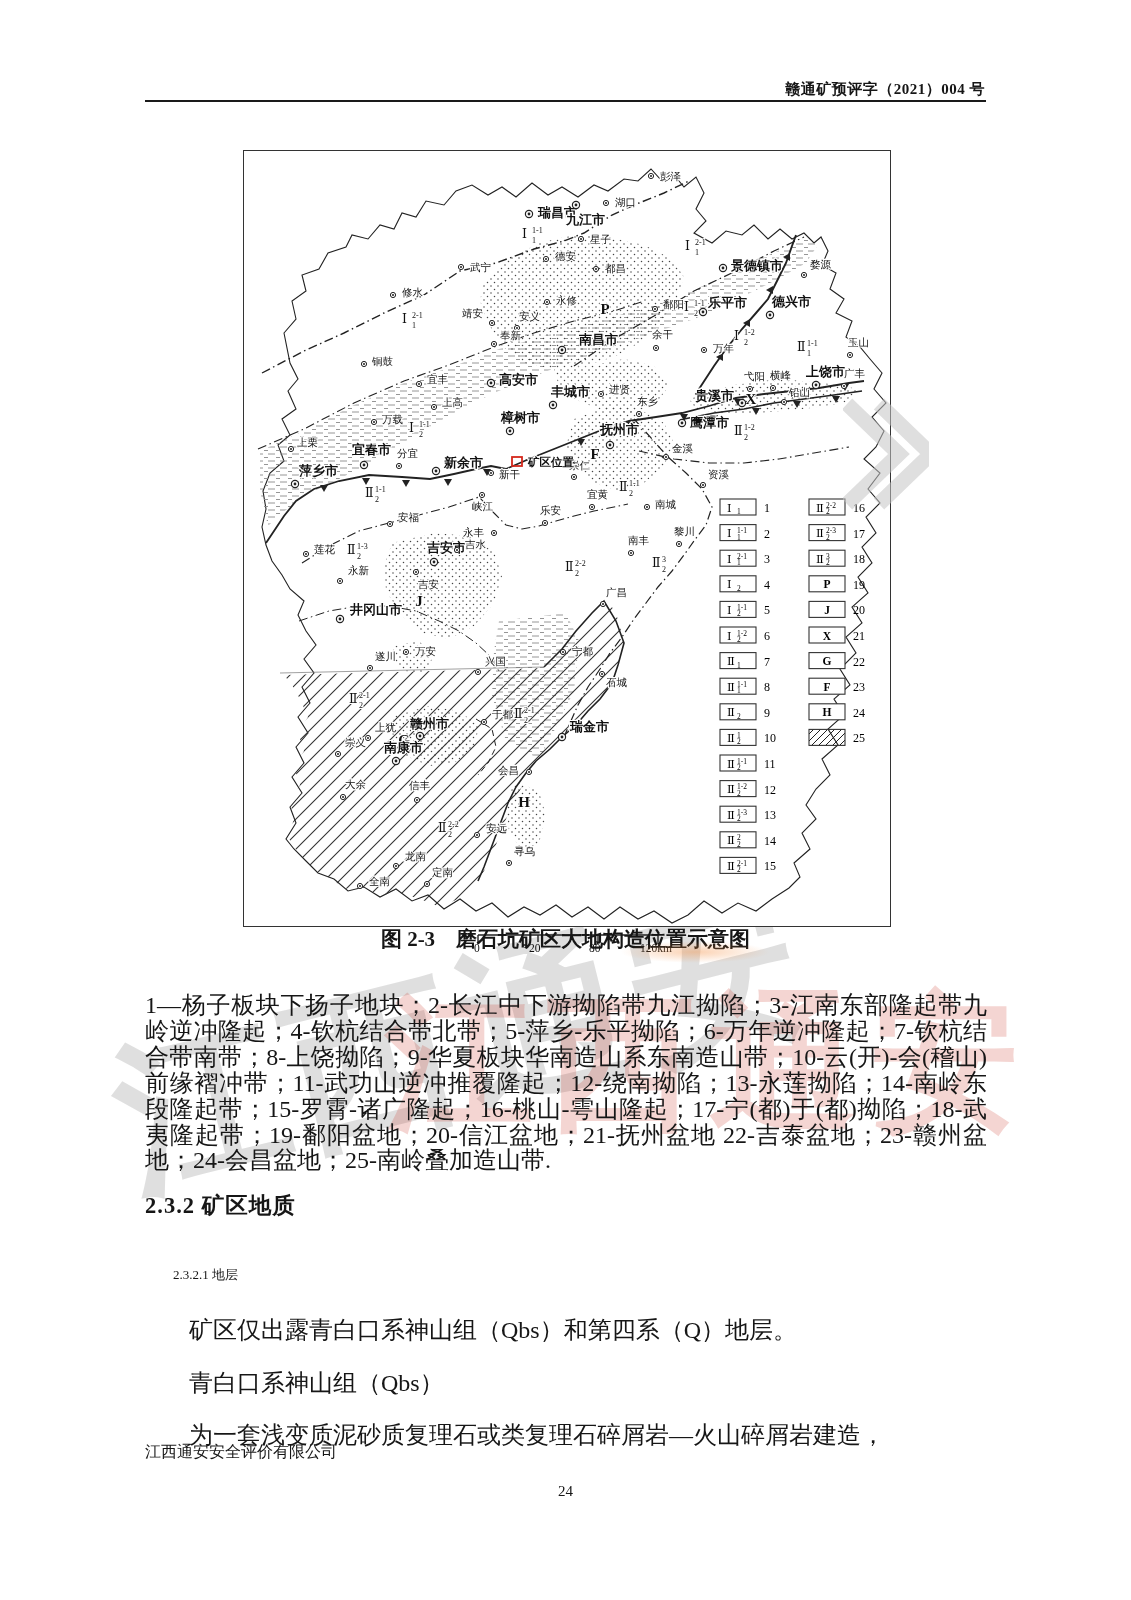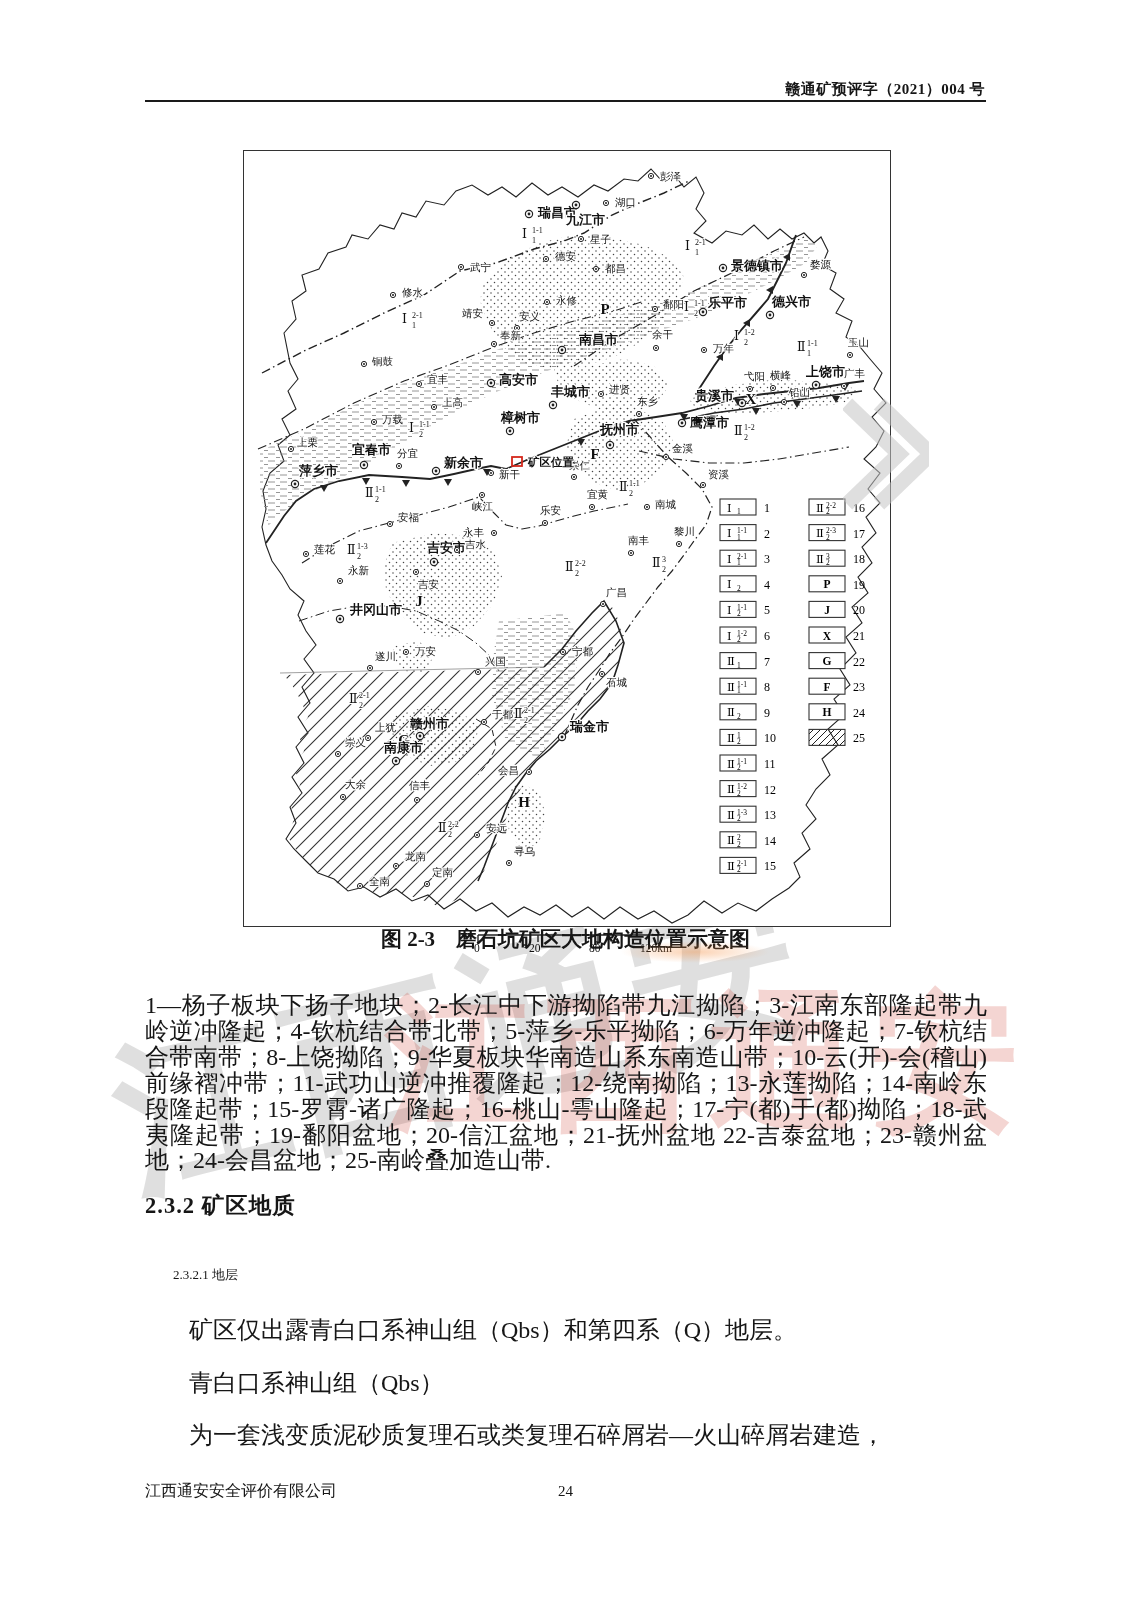--- a/index.html
+++ b/index.html
@@ -23,21 +23,21 @@
   .sb-labels span{position:absolute;top:11px;font-size:11.5px;color:#111;}
   
   .fig-title{left:145px;top:925px;width:841px;text-align:center;font-size:21px;font-weight:700;z-index:2;}
   .fig-caption{left:145px;top:993px;width:842px;font-size:24px;line-height:25.9px;text-align:justify;z-index:2;}
   
   .h232{left:145px;top:1190px;font-size:22.5px;font-weight:700;letter-spacing:1px;z-index:2;}
   .h2321{left:145px;top:1266px;font-size:13px;z-index:2;margin-left:28px;}
   .para{left:145px;width:842px;font-size:24px;text-indent:44px;z-index:2;}
   .p1{top:1314px;} .p2{top:1367px;} .p3{top:1419px;}
   
-  .ftr-c{left:145px;top:1481px;font-size:16px;}
+  .ftr-c{left:145px;top:1442px;font-size:16px;}
   .ftr-p{left:0;top:1483px;width:1131px;text-align:center;font-size:15px;}
   
   .wm{pointer-events:none;font-family:"Liberation Sans","DejaVu Sans",sans-serif;font-weight:700;white-space:nowrap;}
   .wm-gray{left:110px;top:930px;font-size:168px;color:rgba(150,150,150,.30);transform:rotate(-14deg);letter-spacing:8px;z-index:1;}
   .wm-red{left:385px;top:965px;font-size:148px;color:rgba(200,45,30,.20);letter-spacing:14px;z-index:1;}
   .wm-glow{left:620px;top:941px;width:150px;height:22px;border-radius:50%;
            background:radial-gradient(ellipse at center,rgba(245,140,60,.40),rgba(245,140,60,0) 70%);z-index:3;}
   .wm-chev{left:843px;top:398px;z-index:3;opacity:.55;}
 </style>
 </head>

